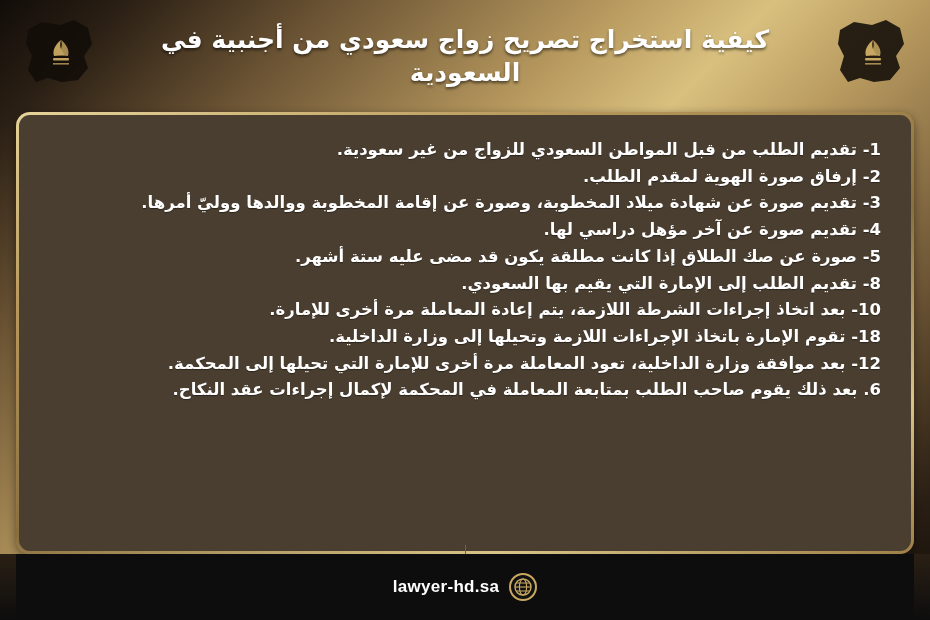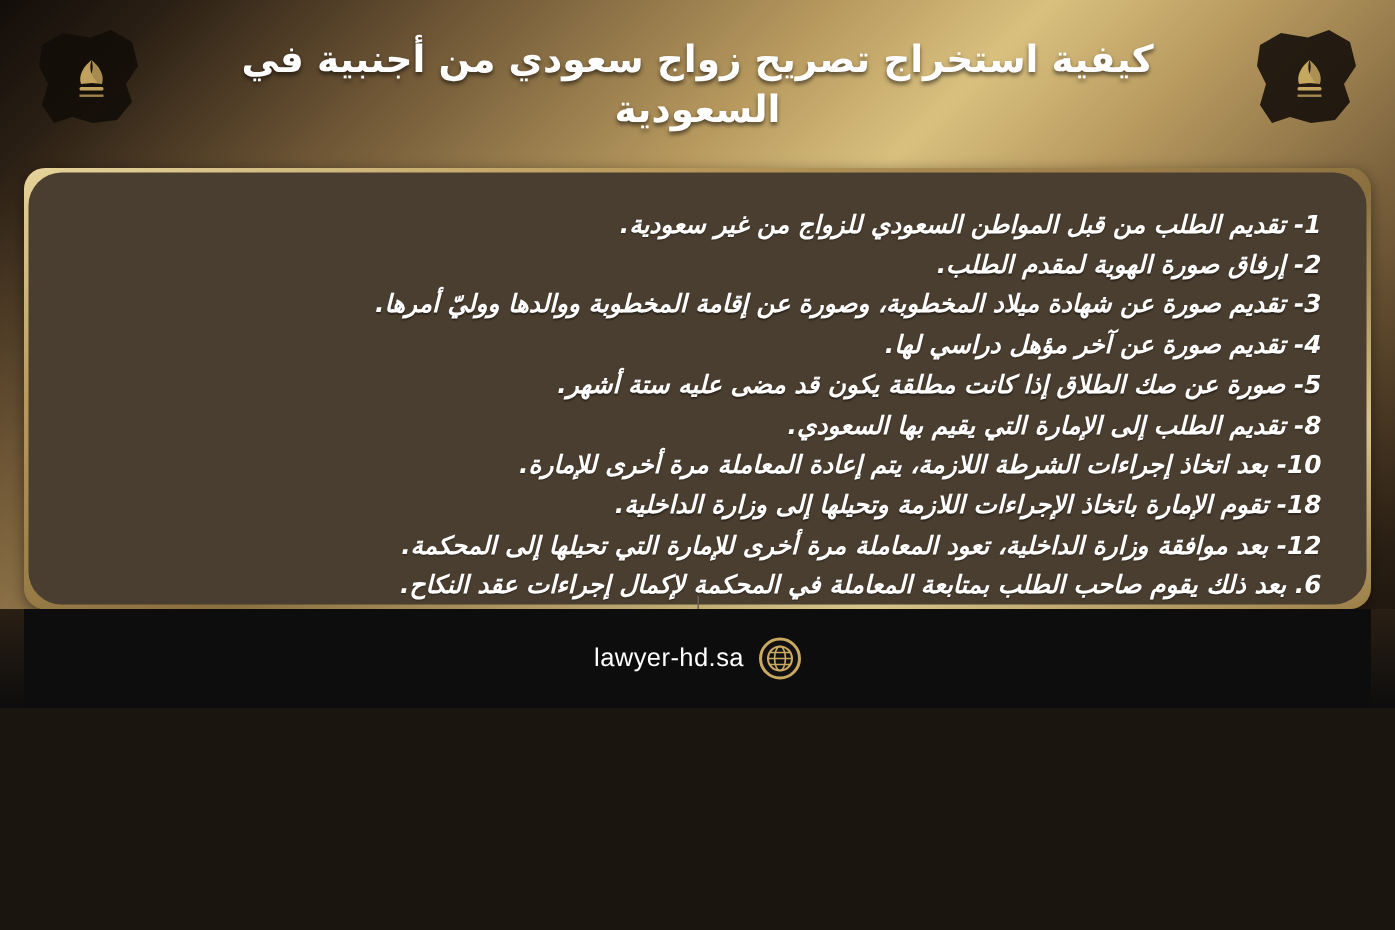--- a/index.html
+++ b/index.html
@@ -8,21 +8,21 @@
     width: 930px;
     height: 620px;
     overflow: hidden;
     font-family: "DejaVu Sans", sans-serif;
     background: #1b1510;
   }
 
   .poster {
     position: relative;
     width: 930px;
-    height: 472px;
+    height: 620px;
     background: linear-gradient(135deg, #120d09 0%, #2a1f14 8%, #6d5535 22%, #b89a5f 40%, #d9c07f 50%, #b89a5f 60%, #6d5535 78%, #2a1f14 92%, #120d09 100%);
   }
 
   
   .header {
     position: relative;
     height: 112px;
     display: flex;
     align-items: center;
     justify-content: center;
@@ -59,24 +59,23 @@
     padding: 3px;
     background: linear-gradient(160deg, #e6d49a 0%, #b9995c 25%, #8a6f3e 55%, #d8c489 80%, #9c7f48 100%);
     border-radius: 14px;
     box-shadow: 0 3px 10px rgba(0,0,0,0.45);
   }
 
   .panel {
     width: 100%;
     height: 100%;
     background: #4a3e30;
-    border-radius: 22px;
+    border-radius: 11px;
     padding: 22px 30px 14px 30px;
     overflow: hidden;
-    font-style: italic;
   }
 
   .list {
     list-style: none;
   }
 
   .list li {
     color: #ffffff;
     font-size: 16.5px;
     font-weight: bold;
@@ -120,20 +119,21 @@
     justify-content: center;
     background: #111;
   }
 
   .site-name {
     color: #ffffff;
     font-size: 17px;
     font-family: "Liberation Sans", sans-serif;
     direction: ltr;
     letter-spacing: 0.3px;
+    font-weight: bold;
   }
 
   .tick {
     position: absolute;
     bottom: 66px;
     left: 50%;
     width: 1px;
     height: 9px;
     background: #6e6255;
   }

